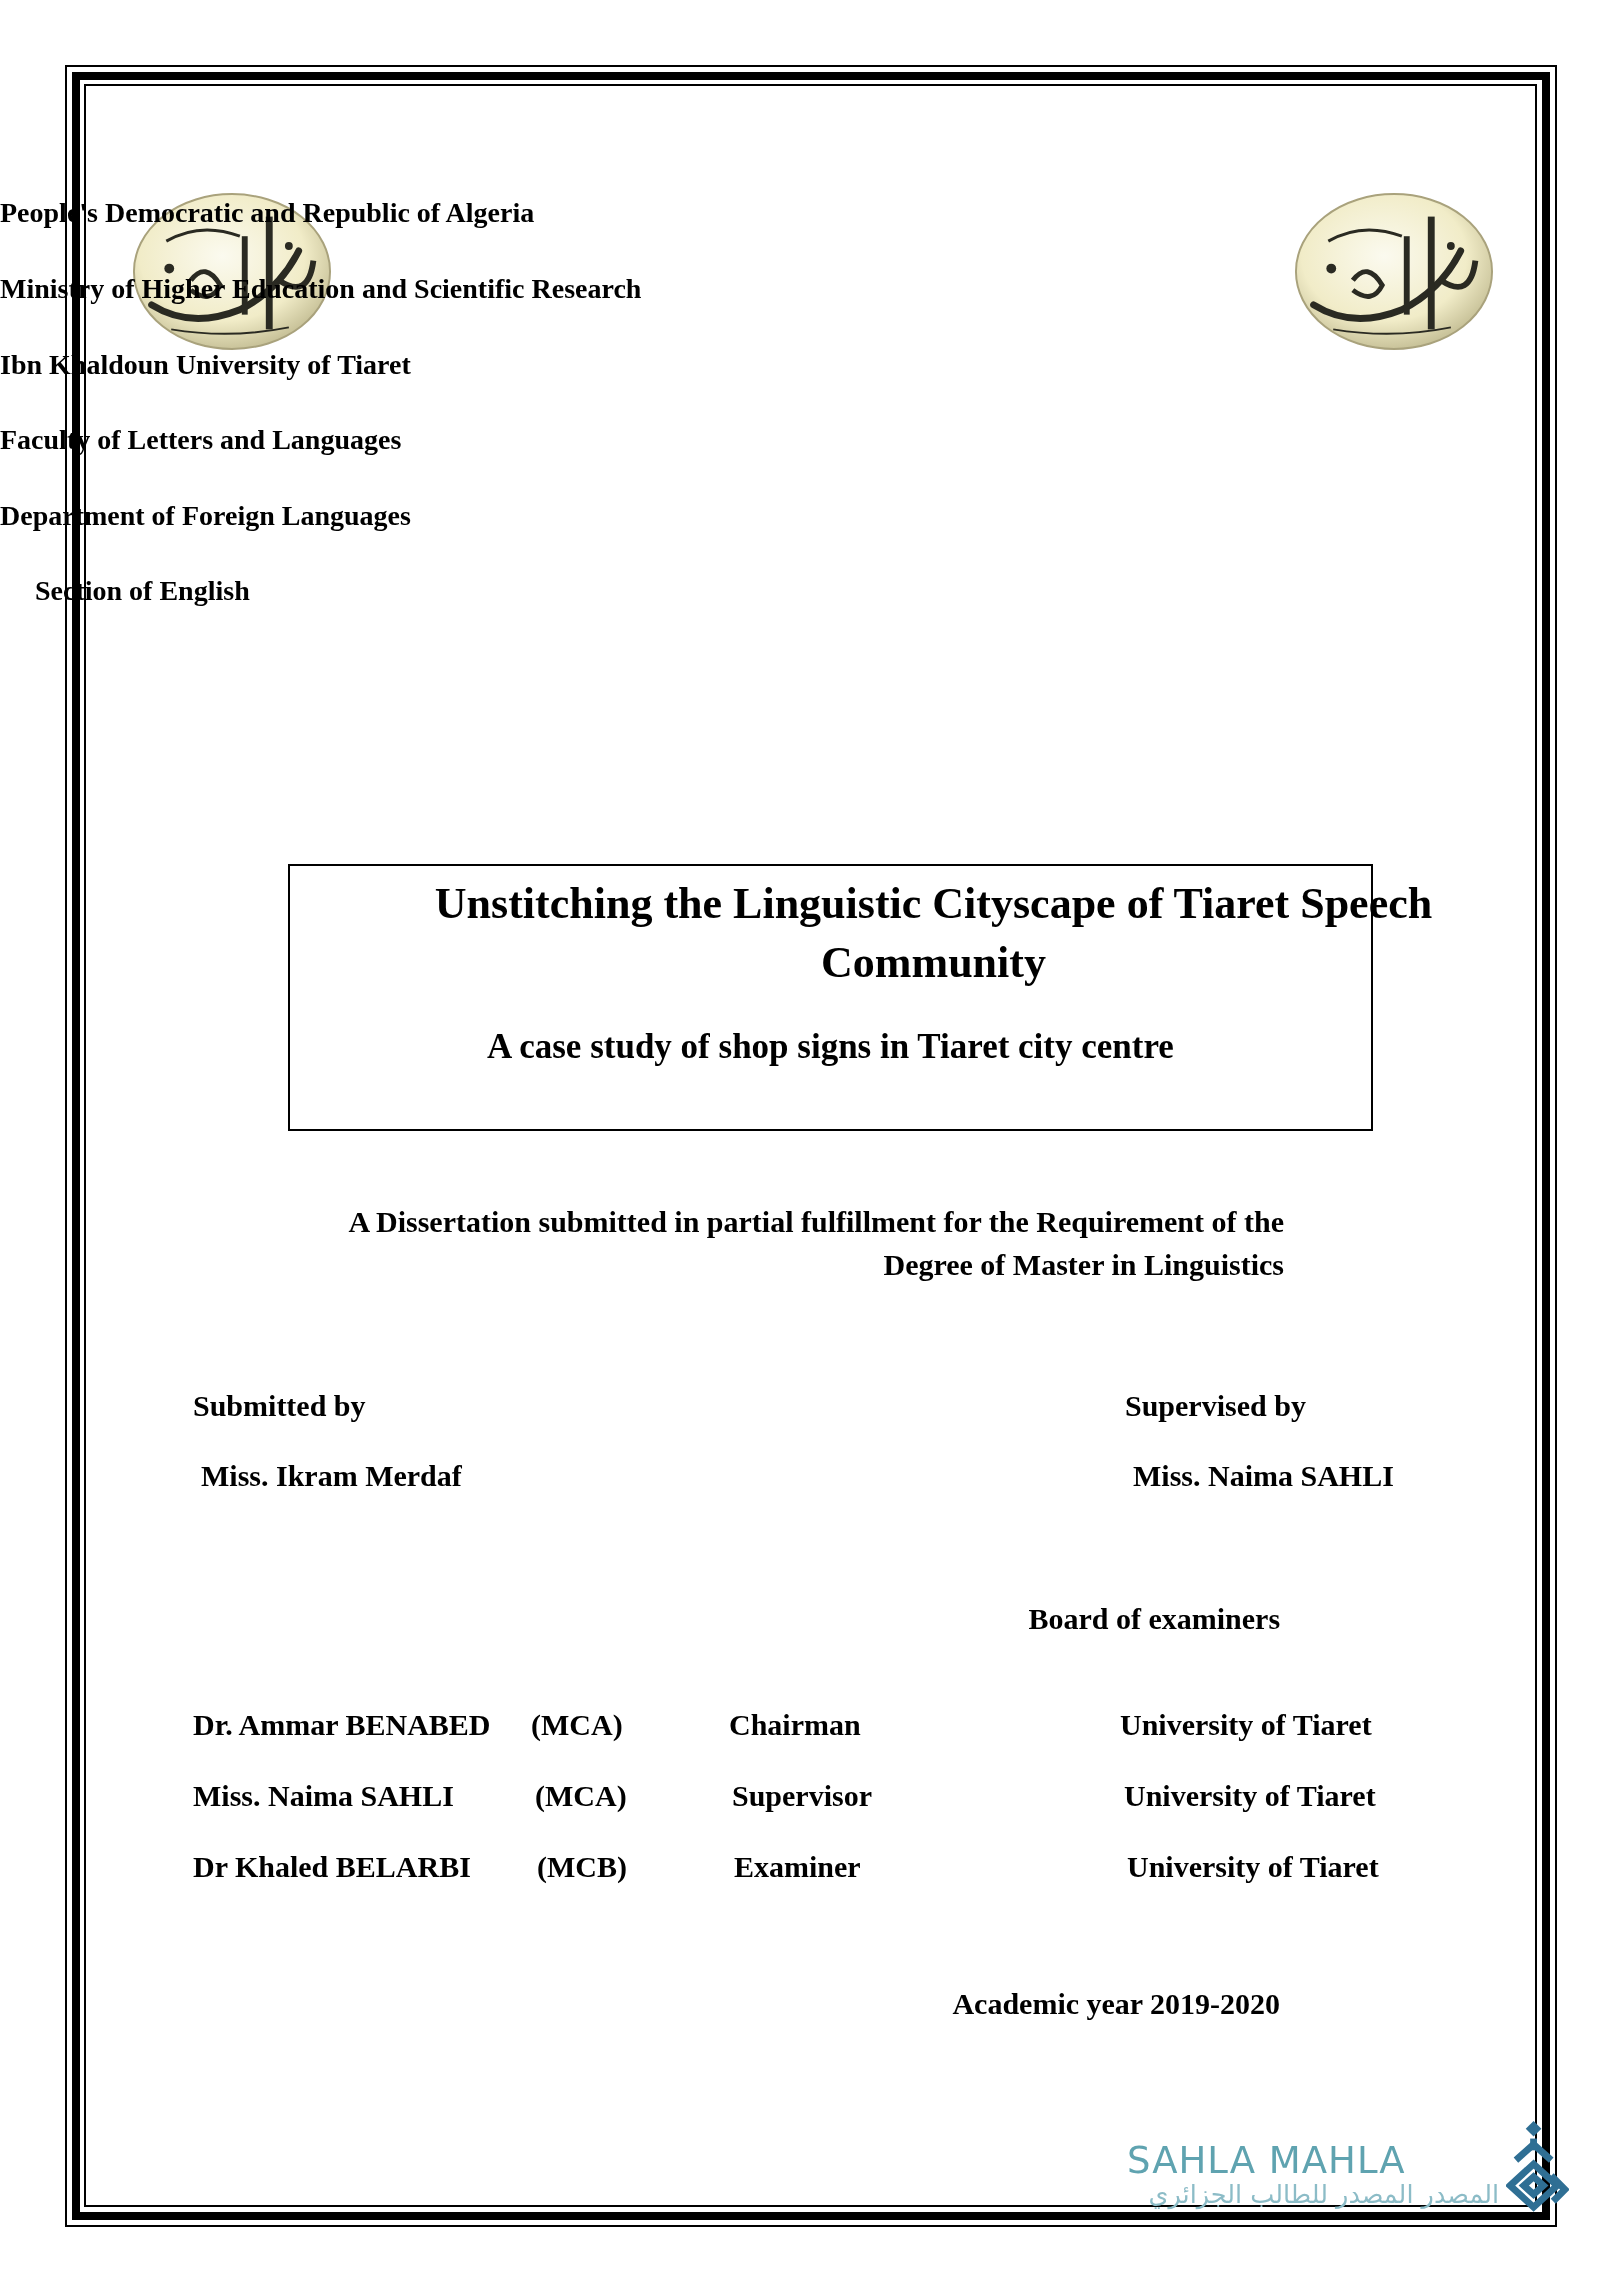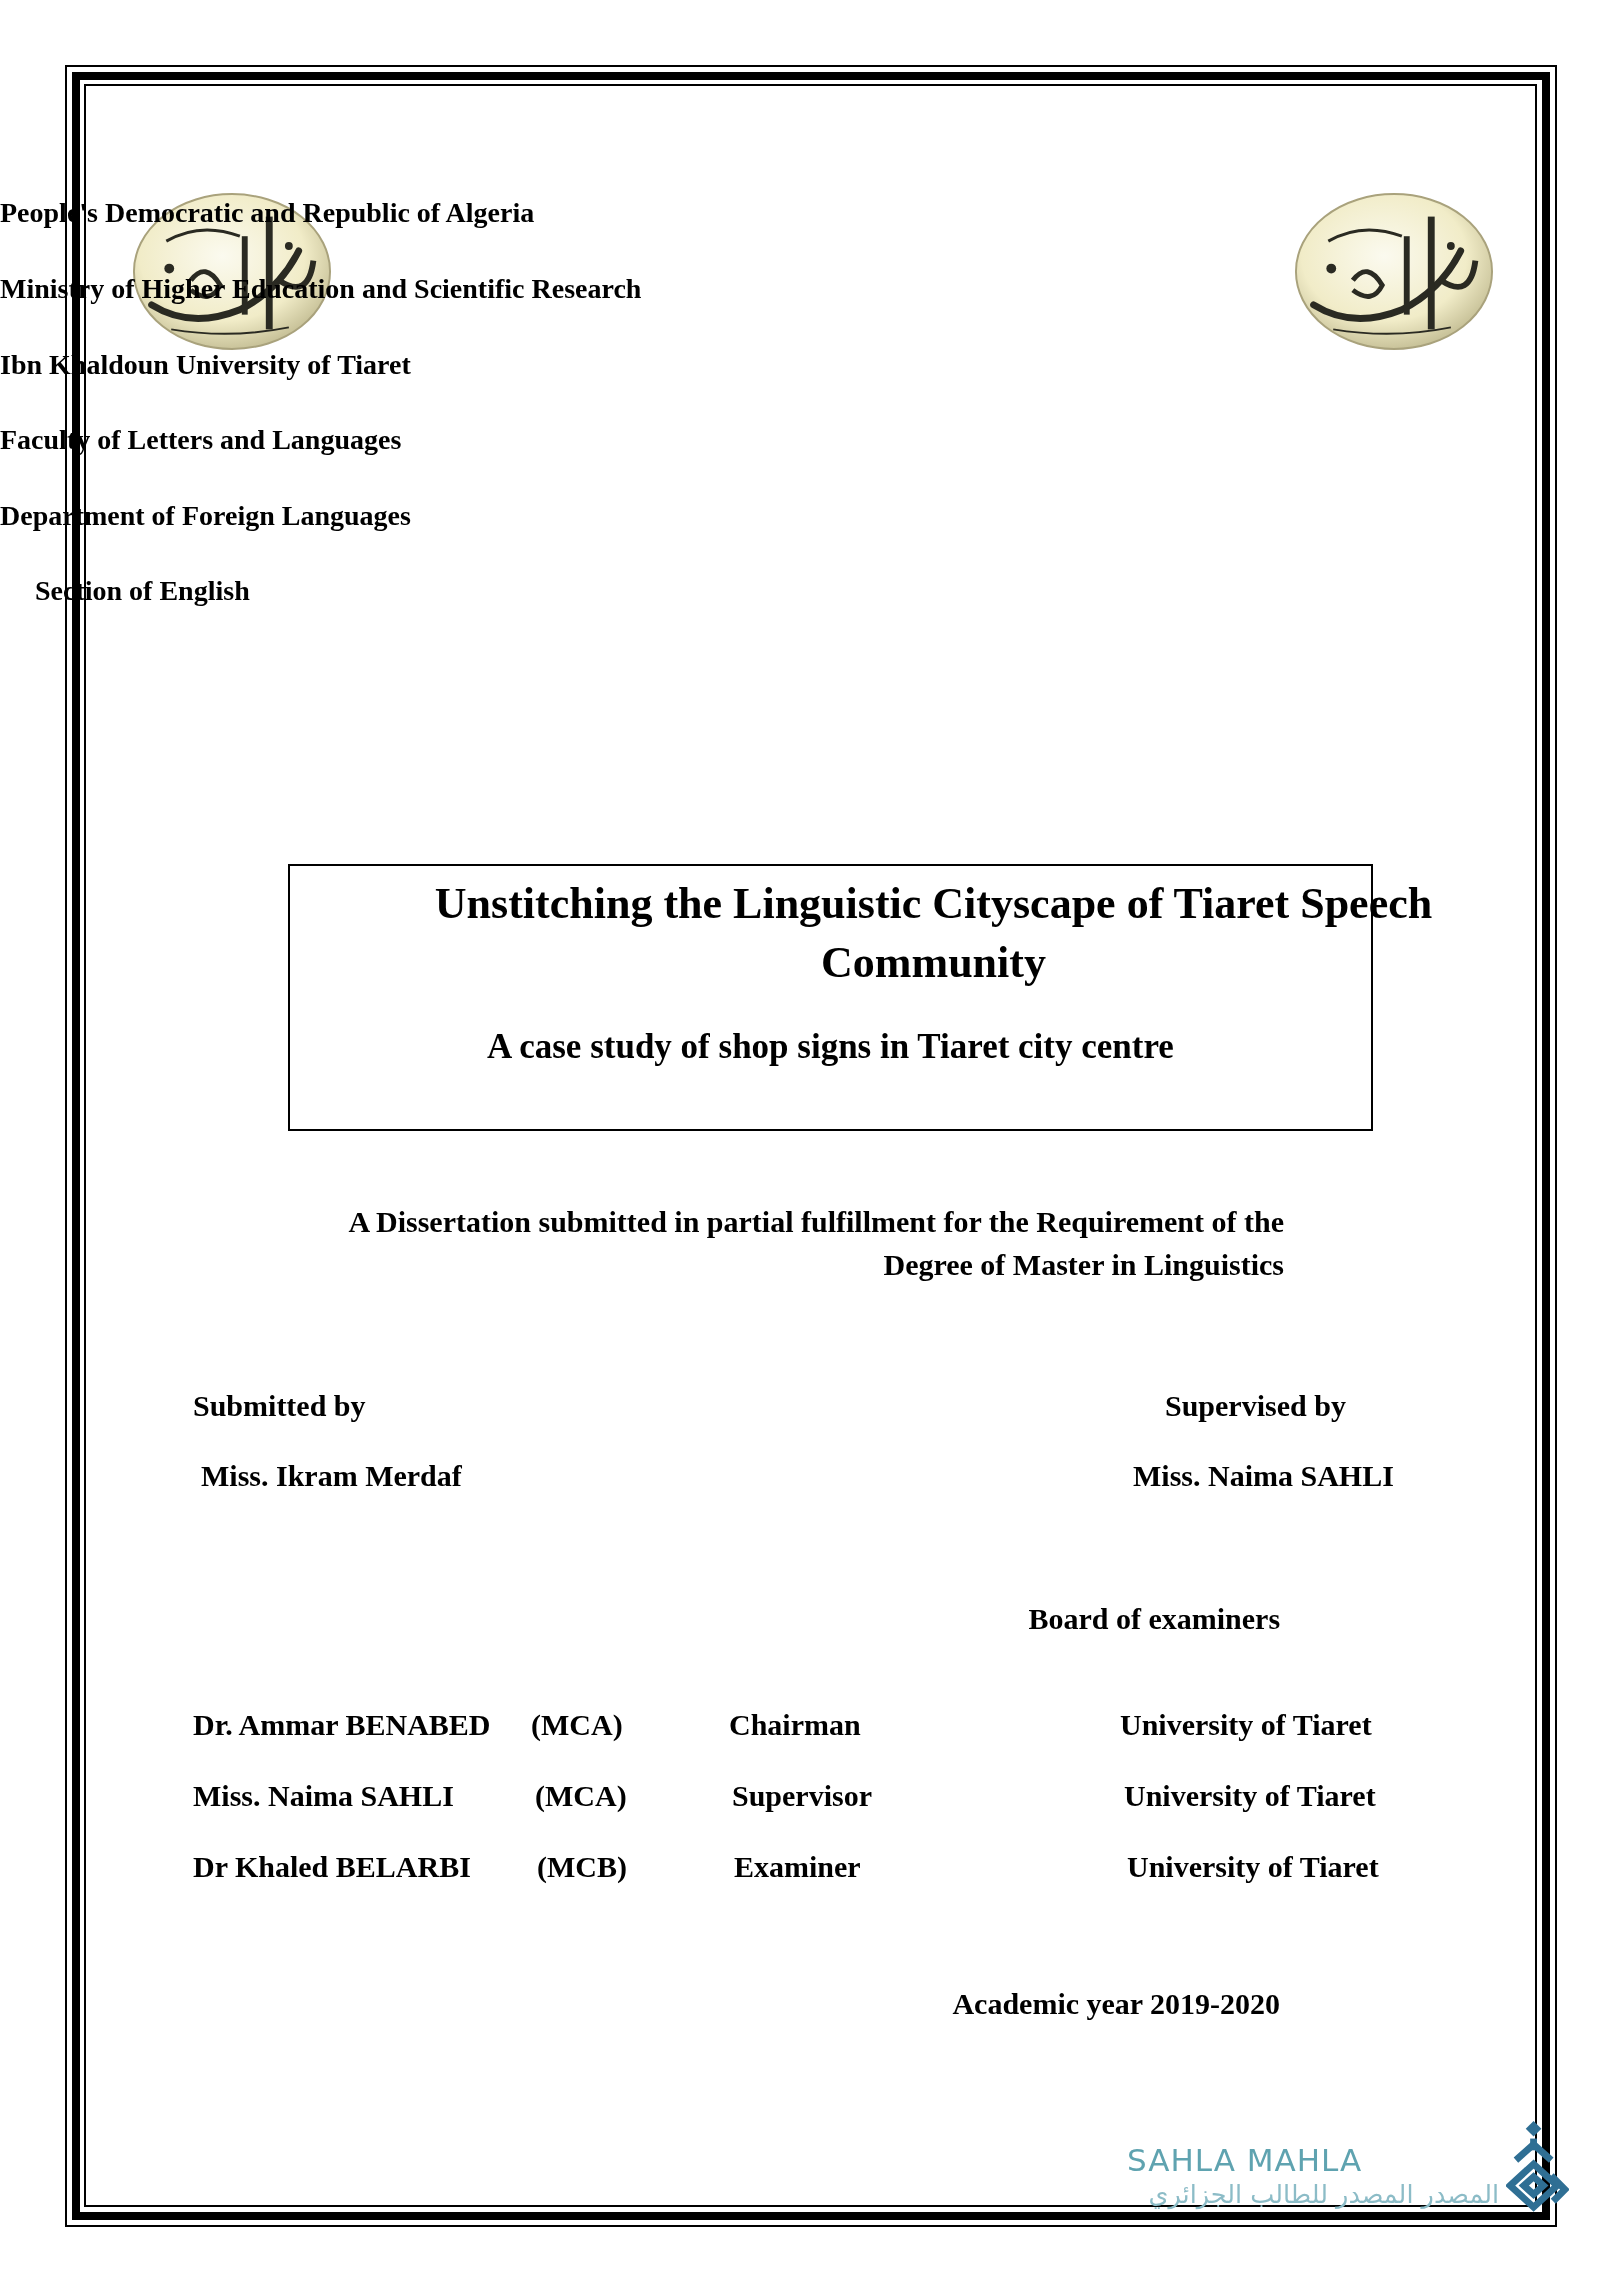--- a/index.html
+++ b/index.html
@@ -16,21 +16,21 @@
 
   .hdr { left:0; width:1302px; text-align:left; font-weight:bold; font-size:28px; line-height:39px; white-space:nowrap; }
 
   .title-box { left:288px; top:864px; width:1085px; height:267px; border:2px solid #000; box-sizing:border-box; }
   .title { left:288px; width:1291px; text-align:center; font-weight:bold; font-size:44px; line-height:57px; }
   .subtitle { left:288px; width:1085px; text-align:center; font-weight:bold; font-size:35px; line-height:43px; }
 
   .center-line { left:0; width:1284px; text-align:right; font-weight:bold; font-size:30px; line-height:39px; white-space:nowrap; }
   .txt { font-weight:bold; font-size:30px; line-height:39px; white-space:nowrap; }
 
-  .wm-text { font-family:"DejaVu Sans", "Liberation Sans", sans-serif; font-size:31px; line-height:43px; color:#5fa3b0; letter-spacing:1px; white-space:nowrap; }
+  .wm-text { font-family:"DejaVu Sans", "Liberation Sans", sans-serif; font-size:37px; line-height:43px; color:#5fa3b0; letter-spacing:1px; white-space:nowrap; }
   .wm-arabic { font-family:"DejaVu Sans", sans-serif; font-size:25.5px; line-height:29px; color:#8cbcc7; white-space:nowrap; direction:rtl; }
 </style>
 </head>
 <body>
 
 <div class="abs border-outer"></div>
 <div class="abs border-thick"></div>
 <div class="abs border-inner"></div>
 
 <div class="abs logo" style="left:132px; top:192px;">
@@ -87,21 +87,21 @@
 <div class="abs title-box"></div>
 <div class="abs title" style="top:875px;">Unstitching the Linguistic Cityscape of Tiaret Speech</div>
 <div class="abs title" style="top:934px;">Community</div>
 <div class="abs subtitle" style="top:1025px;">A case study of shop signs in Tiaret city centre</div>
 
 <div class="abs center-line" style="top:1202px;">A Dissertation submitted in partial fulfillment for the Requirement of the</div>
 <div class="abs center-line" style="top:1245px;">Degree of Master in Linguistics</div>
 
 <div class="abs txt" style="left:193px; top:1386px;">Submitted by</div>
 <div class="abs txt" style="left:201px; top:1456px;">Miss. Ikram Merdaf</div>
-<div class="abs txt" style="left:1125px; top:1386px;margin-left:40px;">Supervised by</div>
+<div class="abs txt" style="left:1125px; top:1386px;">Supervised by</div>
 <div class="abs txt" style="left:1133px; top:1456px;">Miss. Naima SAHLI</div>
 
 <div class="abs center-line" style="top:1599px; left:-3.9px;">Board of examiners</div>
 
 <div>
   <div>
     <div class="abs txt" style="left:193px; top:1705px;">Dr. Ammar BENABED</div>
     <div class="abs txt" style="left:531px; top:1705px;">(MCA)</div>
     <div class="abs txt" style="left:729px; top:1705px;">Chairman</div>
     <div class="abs txt" style="left:1120px; top:1705px;">University of Tiaret</div>

